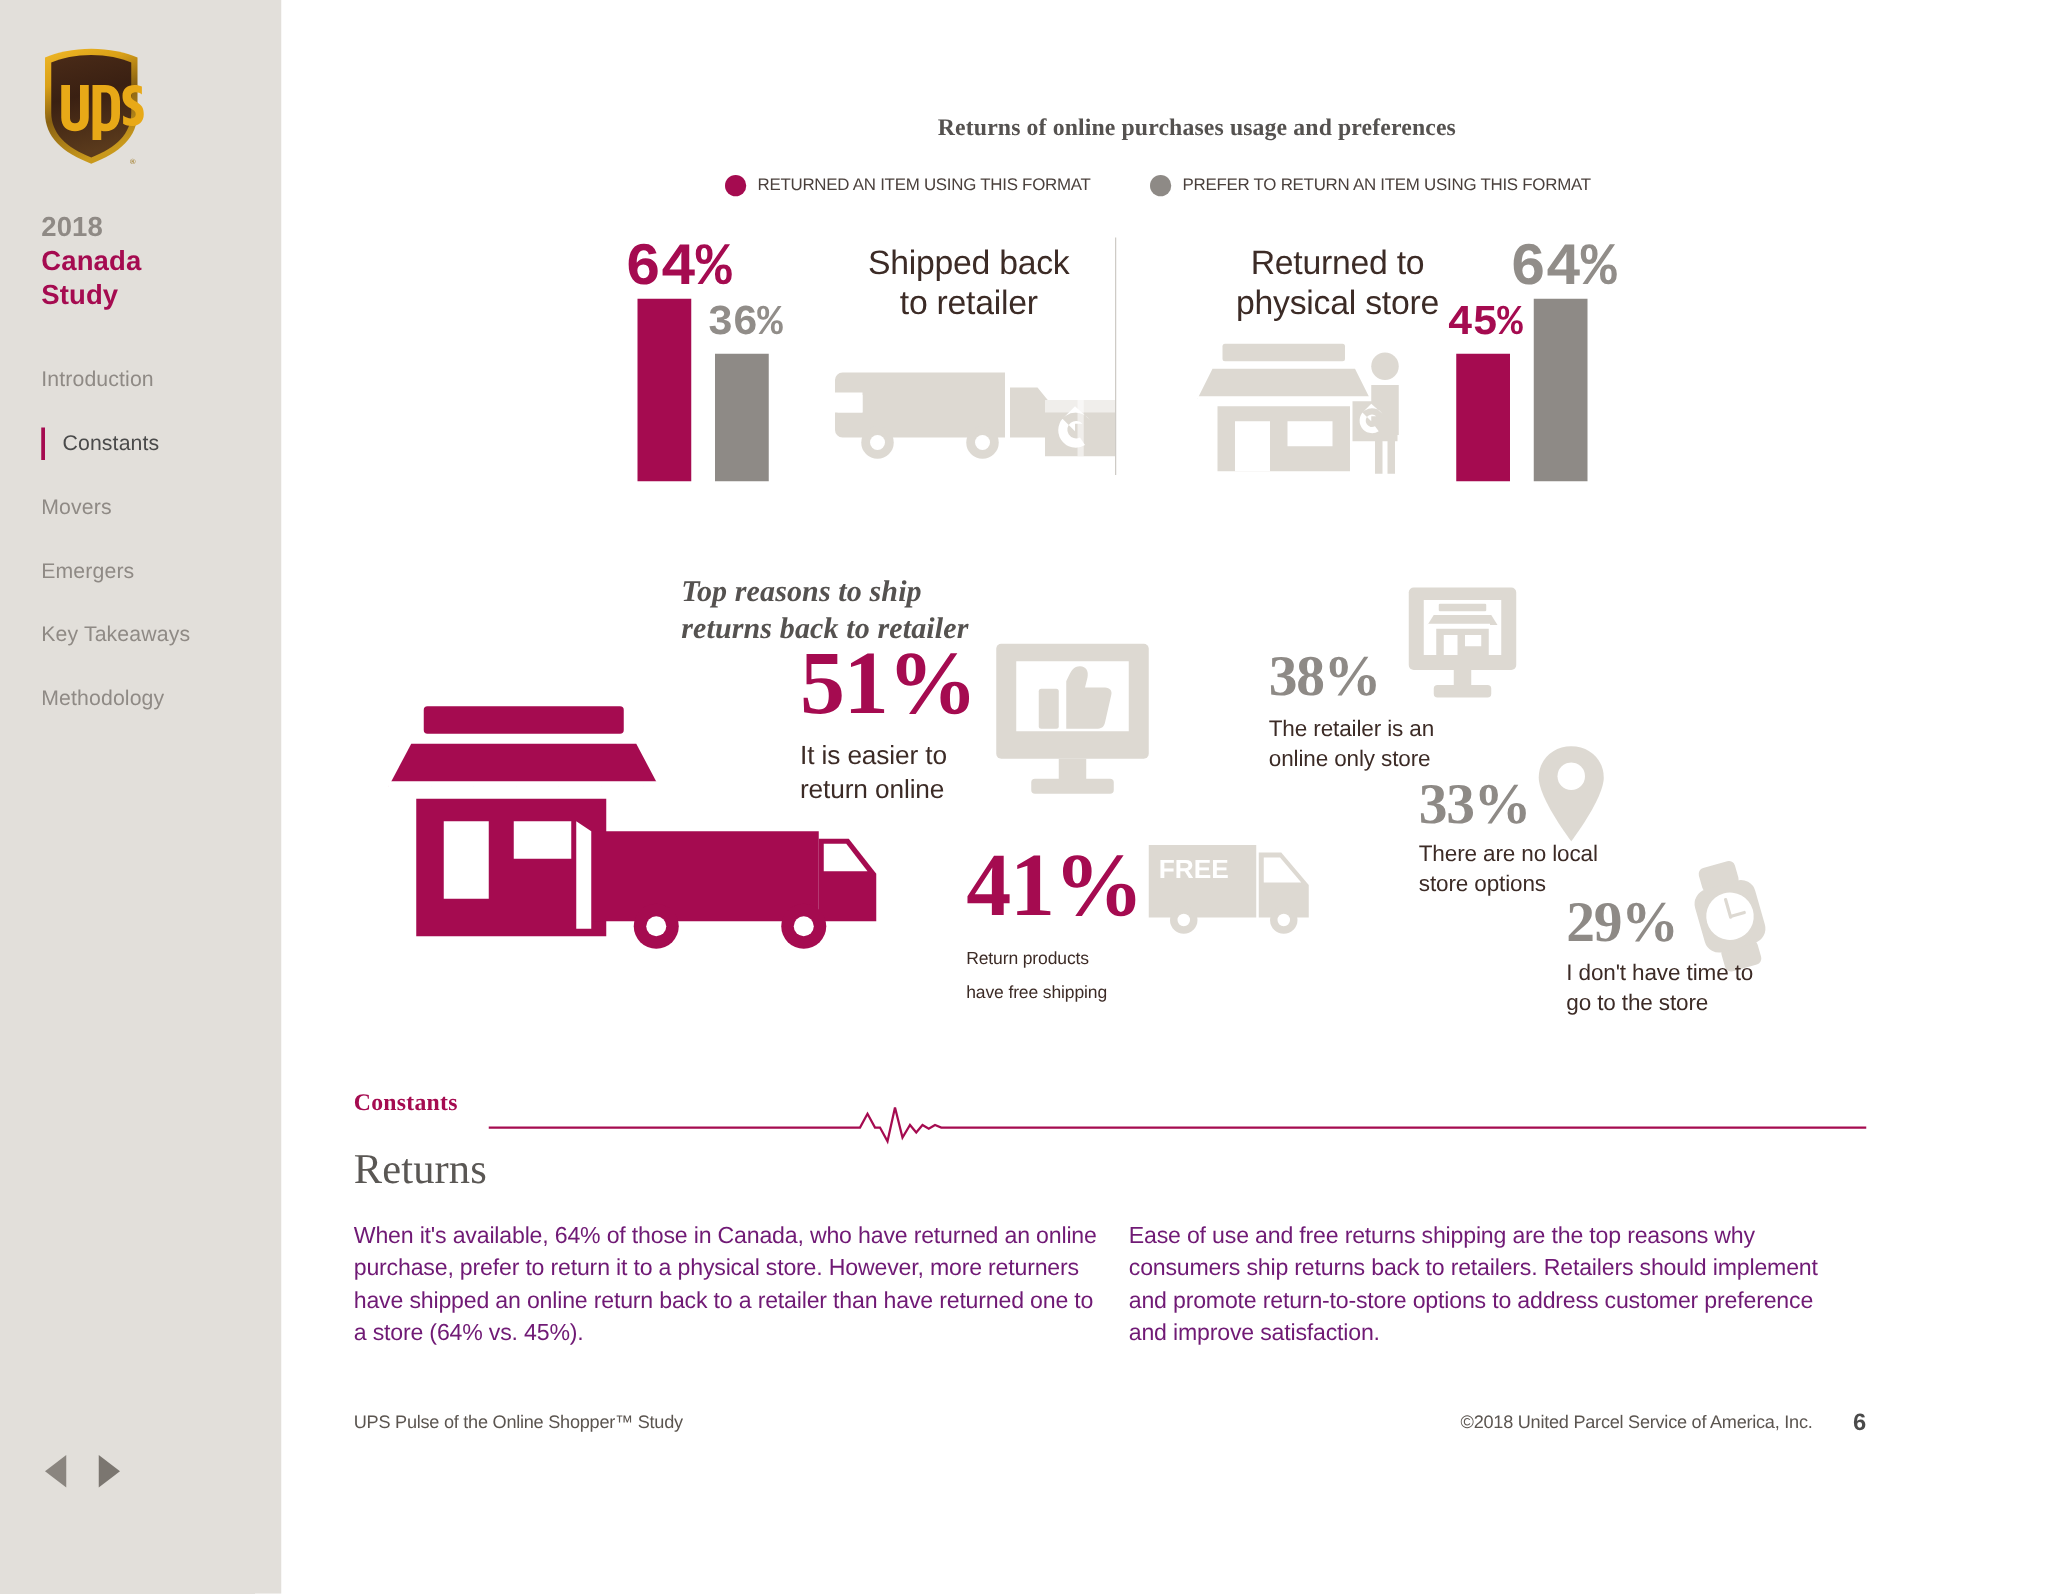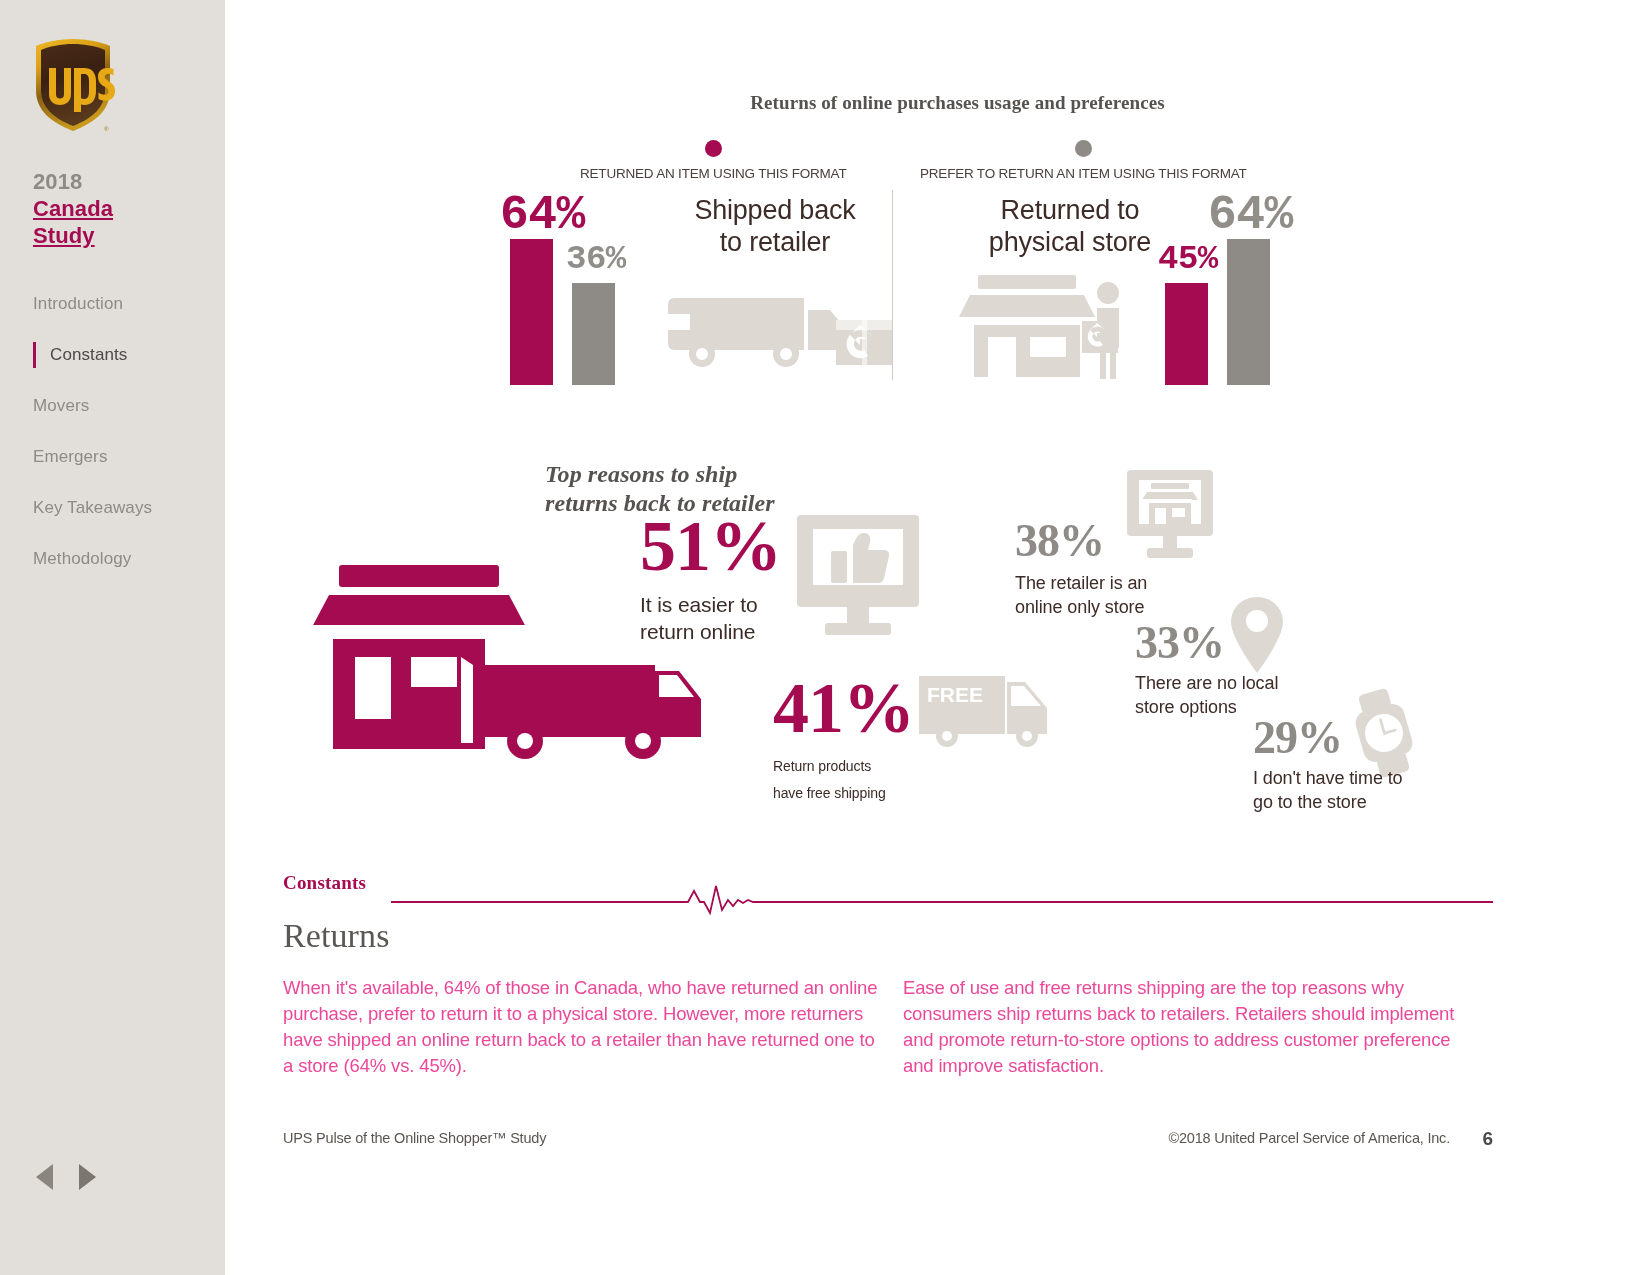--- a/index.html
+++ b/index.html
@@ -20,21 +20,21 @@
   #ups-logo {
     position:absolute; left:32px; top:38px;
     width:82px; height:95px;
   }
   .study-title {
     position:absolute; left:33px; top:168px;
     font-size:22px; font-weight:bold; line-height:27px;
     letter-spacing:0.1px;
   }
   .study-year { color:#8f8a85; display:block; }
-  .study-name { color:#a50b50; display:block;text-decoration:underline; }
+  .study-name { color:#a50b50; display:block; }
 
   #nav { position:absolute; left:33px; top:290px; width:190px; }
   .nav-item {
     position:relative;
     font-size:17px;
     color:#8f8a85;
     padding:0 0 0 0;
     height:51px;
     line-height:28px;
     letter-spacing:0.1px;
@@ -59,21 +59,21 @@
     font-family:"Liberation Serif", serif;
     font-weight:bold;
     font-size:19px;
     color:#555250;
     letter-spacing:0.1px;
     margin-left:40px;
   }
 
   
   #legend { position:absolute; top:140px; left:355px; width:730px; height:22px; }
-  .legend-entry { position:absolute; display:flex; align-items:center; gap:9px;flex-direction:column; }
+  .legend-entry { position:absolute; display:flex; gap:9px; }
   .legend-dot { width:17px; height:17px; border-radius:50%; display:inline-block; }
   .legend-text { font-size:13.5px; color:#4a403c; letter-spacing:-0.2px; white-space:nowrap; }
 
   
   #barchart { position:absolute; top:180px; left:0; width:1425px; height:205px; }
   .divider-vert { position:absolute; left:667px; top:10px; width:1px; height:190px; background:#cecbc6; }
 
   .bargroup { position:absolute; top:0; height:205px; }
   .bar {
     position:absolute; bottom:0; width:43px;
@@ -129,21 +129,21 @@
   }
 
   .section-heading {
     position:absolute; left:283px; top:917px;
     font-family:"Liberation Serif", serif;
     font-size:34px; color:#5a5754; letter-spacing:0.1px;
   }
 
   .body-col {
     position:absolute;
-    font-size:18.5px; color:#ec4899; line-height:26px; letter-spacing:-0.15px;
+    font-size:18.5px; color:#701a75; line-height:26px; letter-spacing:-0.15px;
   }
   #body-left  { left:283px; top:975px; width:600px; }
   #body-right { left:903px; top:975px; width:560px; }
 
   
   #footer { position:absolute; left:283px; top:1130px; width:1210px; height:24px; }
   .foot-left  { position:absolute; left:0; top:0; font-size:14.5px; color:#5b5550; letter-spacing:-0.2px; }
   .foot-right { position:absolute; right:43px; top:0; font-size:14.5px; color:#5b5550; letter-spacing:-0.2px; }
   .foot-page  { position:absolute; right:0; top:-2px; font-size:19px; font-weight:bold; color:#4a4a4a; }
 

